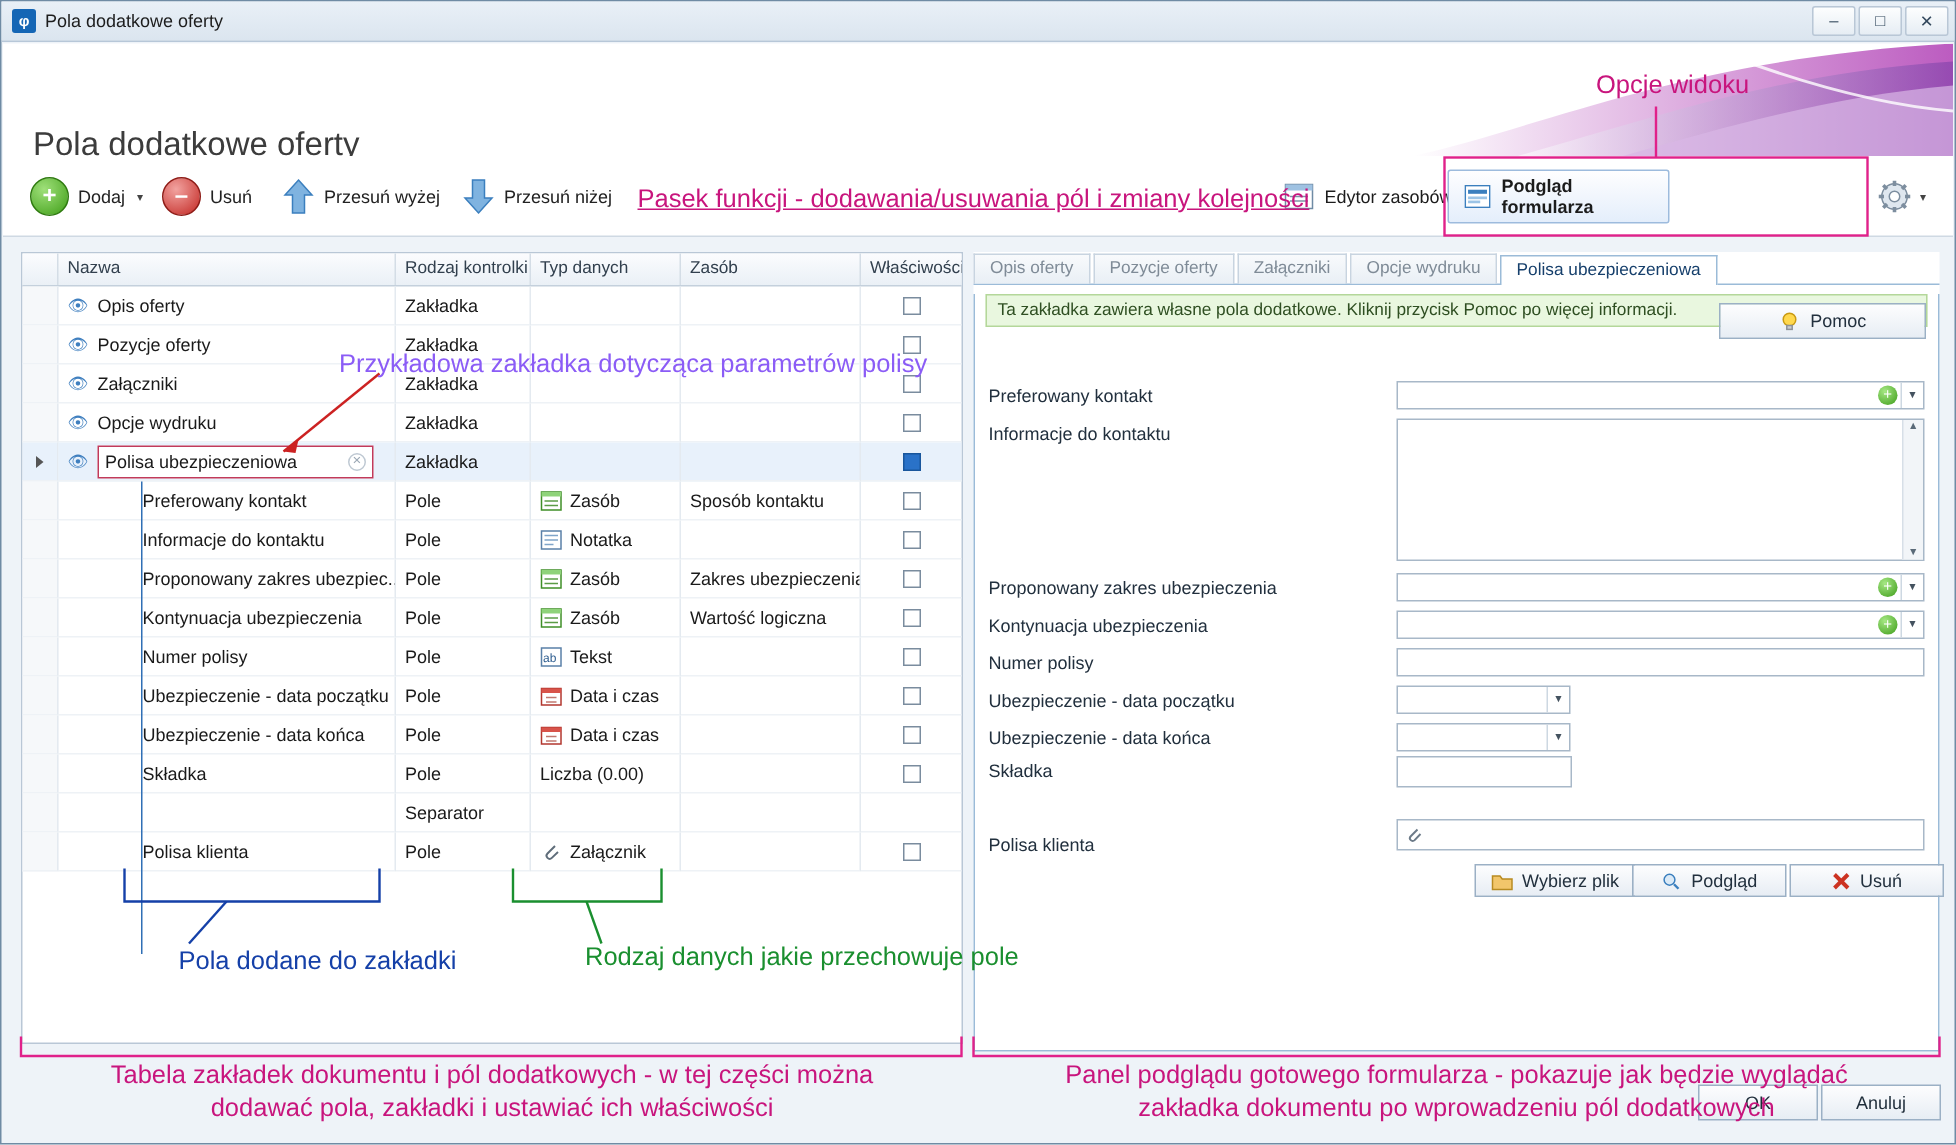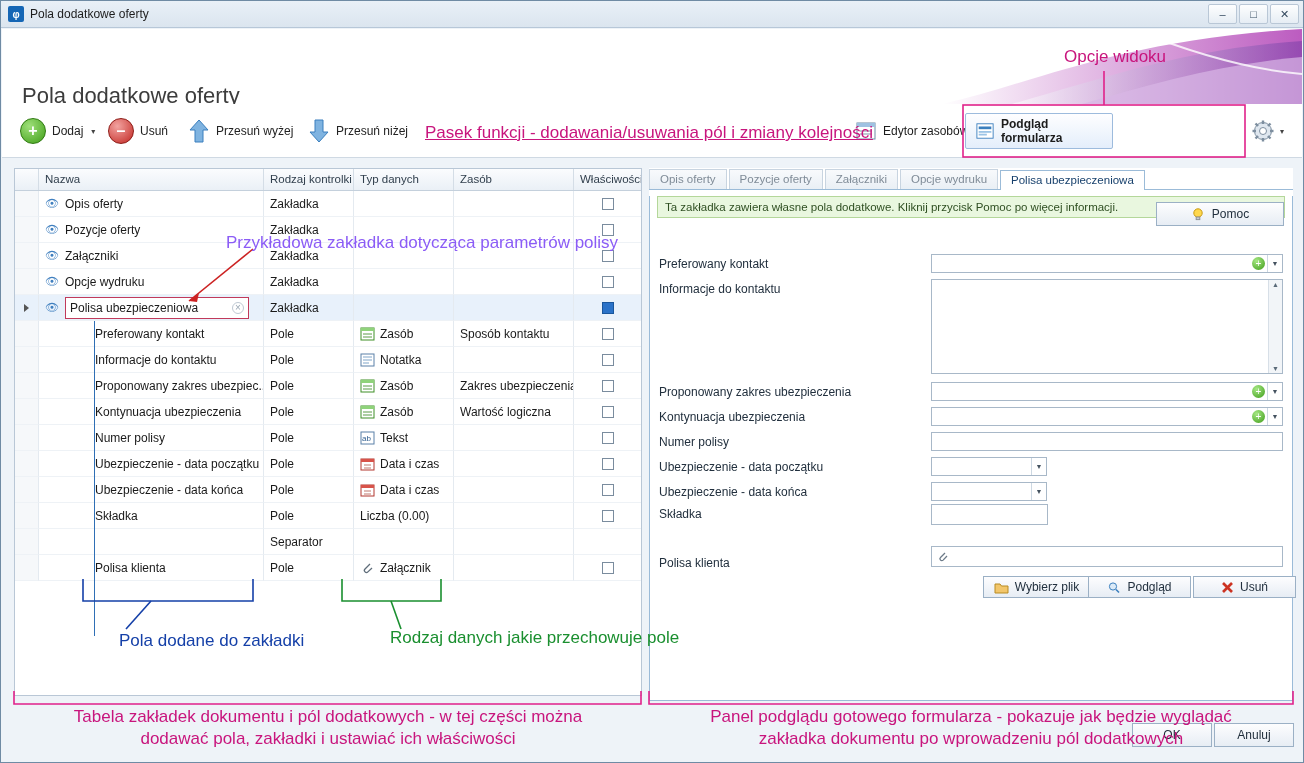--- a/index.html
+++ b/index.html
@@ -124,21 +124,21 @@
     background:linear-gradient(to bottom,#f8fafc,#e9eff5);
     border:1px solid #c8d4e0; border-bottom:none; margin-right:2px;
   }
   .tab.active { color:#17406c; background:#ffffff; border-color:#9bbbd8; position:relative; top:1px; }
   .panel-body { border:1px solid #9bbbd8; border-top:none; height:505px; position:relative; background:#fff; }
   .infobar {
     margin:6px 7px 0 7px; height:22px; display:flex; align-items:center;
     background:#e9f7df; border:1px solid #b4d79a; font-size:11.5px; color:#2f4f22; padding:0 7px;
   }
   .help-btn {
-    position:absolute; right:8px; top:6px; width:128px; height:24px;
+    position:absolute; right:8px; top:6px; width:138px; height:24px;
     background:linear-gradient(to bottom,#fdfdfe,#e7edf4); border:1px solid #9bb0c5;
     display:flex; align-items:center; justify-content:center; gap:7px; font-size:12px; color:#22303e;
   }
   .lbl { position:absolute; left:9px; font-size:12px; color:#22303e; }
   .inp {
     position:absolute; height:19px; border:1px solid #a8b8c8; background:#fff;
   }
   .inp .dd {
     position:absolute; right:0; top:0; width:15px; height:17px;
     display:flex; align-items:center; justify-content:center; font-size:7px; color:#44525f;

